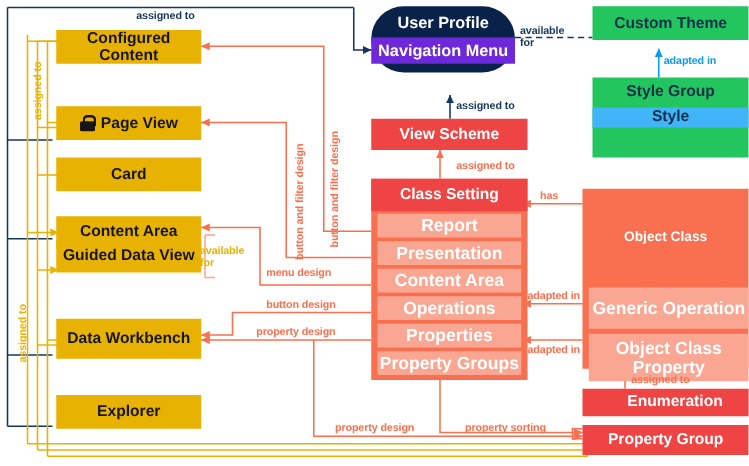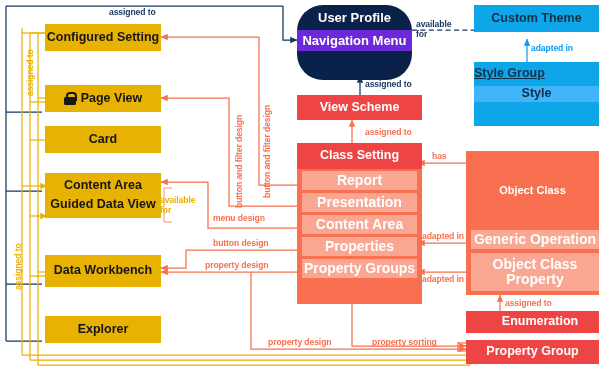--- a/index.html
+++ b/index.html
@@ -7,21 +7,21 @@
   body{font-family:"Liberation Sans","DejaVu Sans",sans-serif;}
   #canvas{position:relative;width:599px;height:373px;background:#ffffff;overflow:hidden;}
   .node{position:absolute;box-sizing:border-box;display:flex;align-items:center;justify-content:center;text-align:center;line-height:1.05;}
   .node span{display:block;}
   
   .n-yellow{background:#E8B203;color:#161616;font-size:12.5px;font-weight:600;}
   
   .n-navy{background:#0A2249;color:#ffffff;font-size:13px;font-weight:600;}
   .n-navy-band{background:#6d28d9;color:#ffffff;}
   
-  .n-blue{background:#0ea5e9;color:#123049;font-size:12.5px;font-weight:600;}
+  .n-blue{background:#22c55e;color:#123049;font-size:12.5px;font-weight:600;}
   .n-blue-light{background:#41B4FA;color:#123049;}
   
   .n-coral{background:#ef4444;color:#ffffff;font-size:12.5px;font-weight:600;}
   .n-coral-light{background:#F9A793;color:#ffffff;font-size:14px;font-weight:600;}
   
   #wires{position:absolute;left:0;top:0;width:599px;height:373px;pointer-events:none;}
   .lbl{position:absolute;font-size:8.6px;font-weight:700;white-space:pre;line-height:1.12;letter-spacing:-0.1px;}
   .lbl-navy{color:#16365E;}
   .lbl-coral{color:#F8704F;}
   .lbl-yellow{color:#E8B203;}
@@ -122,21 +122,21 @@
       <path d="M458,343 L466,343" stroke="#F8704F"></path>
       <path d="M458,351 L466,351" stroke="#F8704F"></path>
 
       <path d="M164,188 L164,222" stroke="#F9A793"></path>
       <path d="M164,188 L172,188" stroke="#F9A793"></path>
       <path d="M164,222 L172,222" stroke="#F9A793"></path>
     </g>
   </svg>
 
   <div class="node n-yellow" style="left:45px;top:24px;width:116px;height:27px;">
-    <span>Configured Setting</span>
+    <span>Configured Content</span>
   </div>
 
   <div class="node n-yellow" style="left:45px;top:85px;width:116px;height:27px;">
     <span class="lock">
         <b></b>
         <i></i>
       </span>
     <span>Page View</span>
   </div>
 
@@ -153,35 +153,35 @@
   </div>
 
   <div class="node n-yellow" style="left:45px;top:255px;width:116px;height:32px;">
     <span>Data Workbench</span>
   </div>
 
   <div class="node n-yellow" style="left:45px;top:316px;width:116px;height:27px;">
     <span>Explorer</span>
   </div>
 
-  <div class="node n-navy" style="left:297px;top:5px;width:115px;height:75px;display:block;border-radius:26px;">
+  <div class="node n-navy" style="left:297px;top:5px;width:115px;height:53px;display:block;border-radius:26px;">
     <div style="height:25px;display:flex;align-items:center;justify-content:center;">
       <span>User Profile</span>
     </div>
     <div class="n-navy-band" style="height:21px;display:flex;align-items:center;justify-content:center;">
       <span>Navigation Menu</span>
     </div>
   </div>
 
   <div class="node n-blue" style="left:474px;top:5px;width:125px;height:27px;">
     <span>Custom Theme</span>
   </div>
 
   <div class="node n-blue" style="left:474px;top:62px;width:125px;height:64px;display:block;">
-    <div style="height:24px;display:flex;align-items:center;text-decoration:underline;">
+    <div style="height:24px;display:flex;align-items:center;justify-content:center;">
       <span>Style Group</span>
     </div>
     <div class="n-blue-light" style="height:16px;display:flex;align-items:center;justify-content:center;">
       <span>Style</span>
     </div>
   </div>
 
   <div class="node n-coral" style="left:297px;top:95px;width:125px;height:25px;">
     <span>View Scheme</span>
   </div>
@@ -193,32 +193,35 @@
     <div class="node n-coral-light" style="position:static;width:115px;height:19px;margin:2px 0 0 5px;">
       <span>Report</span>
     </div>
     <div class="node n-coral-light" style="position:static;width:115px;height:19px;margin:3px 0 0 5px;">
       <span>Presentation</span>
     </div>
     <div class="node n-coral-light" style="position:static;width:115px;height:19px;margin:3px 0 0 5px;">
       <span>Content Area</span>
     </div>
     <div class="node n-coral-light" style="position:static;width:115px;height:19px;margin:3px 0 0 5px;">
+      <span>Operations</span>
+    </div>
+    <div class="node n-coral-light" style="position:static;width:115px;height:19px;margin:3px 0 0 5px;">
       <span>Properties</span>
     </div>
     <div class="node n-coral-light" style="position:static;width:115px;height:19px;margin:3px 0 0 5px;">
       <span>Property Groups</span>
     </div>
   </div>
 
   <div style="position:absolute;left:466px;top:151px;width:133px;height:144px;background:#F8704F;box-sizing:border-box;">
     <div class="node" style="position:static;width:133px;height:79px;color:#ffffff;font-size:11px;font-weight:600;">
       <span>Object Class</span>
     </div>
-    <div class="node n-coral-light" style="position:static;width:128px;height:19px;margin:0 0 0 5px;">
+    <div class="node n-coral-light" style="position:static;width:128px;height:33px;margin:0 0 0 5px;">
       <span>Generic Operation</span>
     </div>
     <div class="node n-coral-light" style="position:static;width:128px;height:38px;margin:4px 0 0 5px;">
       <span>Object Class Property</span>
     </div>
   </div>
 
   <div class="node n-coral" style="left:466px;top:311px;width:148px;height:22px;">
     <span>Enumeration</span>
   </div>

